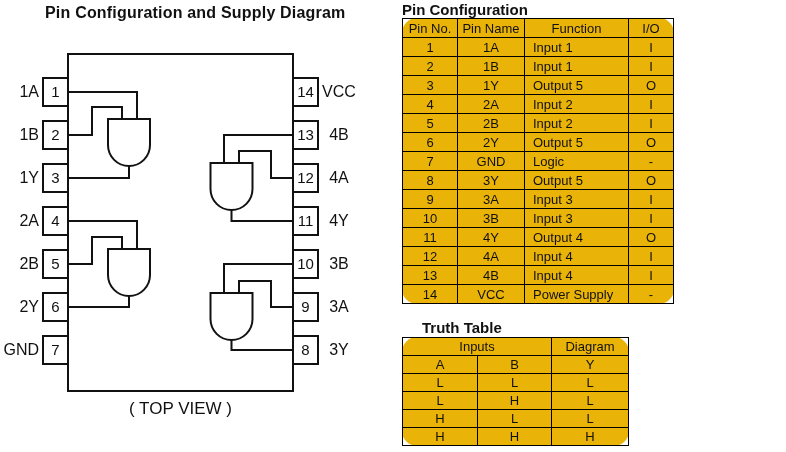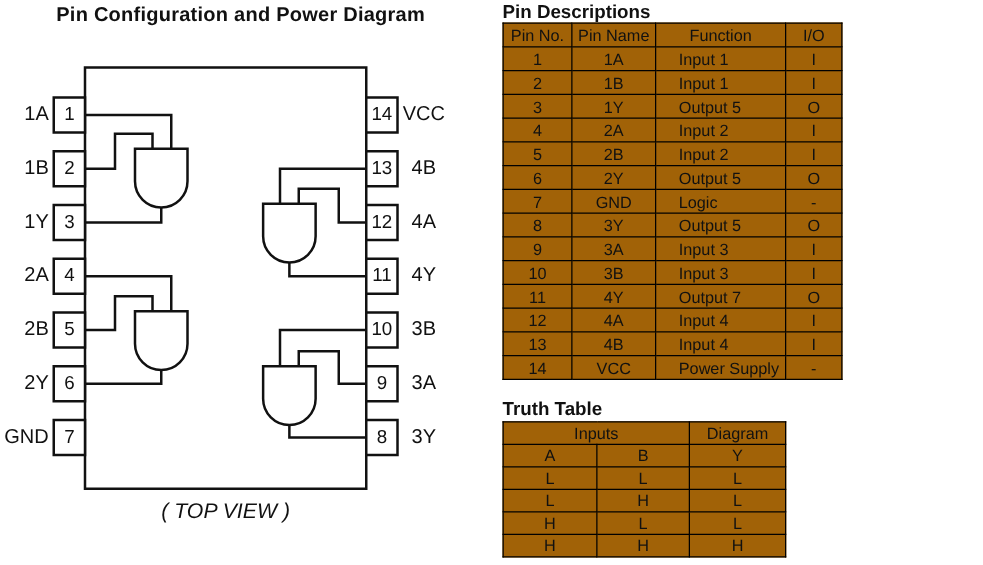--- a/index.html
+++ b/index.html
@@ -29,41 +29,41 @@
   .pin-label-left {
     position: absolute; left: 0; width: 39px; height: 20px; line-height: 20px;
     text-align: right; font-size: 16px;
   }
   .pin-label-right {
     position: absolute; left: 320px; width: 38px; height: 20px; line-height: 20px;
     text-align: center; font-size: 16px;
   }
   .top-view-caption {
     left: 68px; top: 399px; width: 225px;
-    text-align: center; font-size: 17px; font-style: italic;
+    text-align: center; font-size: 17px;
   }
   table.data-table {
     position: absolute; border-collapse: collapse; table-layout: fixed;
-    font-size: 13px; color: #111111; background: #a16207;
+    font-size: 13px; color: #111111; background: #eab308; border-radius: 15px;
   }
   table.data-table td, table.data-table th {
     border: 1px solid #000000;
     text-align: center; vertical-align: middle;
     font-weight: normal; padding: 0; overflow: hidden; white-space: nowrap;
   }
   #pin-table { left: 402px; top: 18px; width: 271px; }
   #pin-table tr { height: 19px; }
-  #pin-table td.fn { text-align: left; padding-left: 18px; }
+  #pin-table td.fn { text-align: left; padding-left: 8px; }
   #truth-table { left: 402px; top: 337px; width: 226px; }
   #truth-table tr { height: 18px; }
 </style>
 </head>
 <body>
 
-<div class="abs main-title">Pin Configuration and Power Diagram</div>
+<div class="abs main-title">Pin Configuration and Supply Diagram</div>
 
 <svg id="diagram-svg" class="abs" width="393" height="452" viewBox="0 0 393 452">
   <g stroke="#111111" stroke-width="2" fill="none">
 
     <rect x="68" y="54" width="225" height="337"></rect>
 
     <path d="M68 92 H137 V119"></path>
     <path d="M68 135 H92 V107 H122 V119"></path>
     <path d="M129 166 V178 H68"></path>
 
@@ -129,21 +129,21 @@
 <span class="pin-label-right" style="top:82px">VCC</span>
 <span class="pin-label-right" style="top:125px">4B</span>
 <span class="pin-label-right" style="top:168px">4A</span>
 <span class="pin-label-right" style="top:211px">4Y</span>
 <span class="pin-label-right" style="top:254px">3B</span>
 <span class="pin-label-right" style="top:297px">3A</span>
 <span class="pin-label-right" style="top:340px">3Y</span>
 
 <div class="abs top-view-caption">( TOP VIEW )</div>
 
-<div class="abs section-title" style="left:402px; top:1px">Pin Descriptions</div>
+<div class="abs section-title" style="left:402px; top:1px">Pin Configuration</div>
 
 <table id="pin-table" class="data-table">
   <colgroup>
       <col style="width:55px">
       <col style="width:67px">
       <col style="width:104px">
       <col style="width:45px">
     </colgroup>
   <tbody>
       <tr>
@@ -208,21 +208,21 @@
       </tr>
   <tr>
         <td>10</td>
         <td>3B</td>
         <td class="fn">Input 3</td>
         <td>I</td>
       </tr>
   <tr>
         <td>11</td>
         <td>4Y</td>
-        <td class="fn">Output 7</td>
+        <td class="fn">Output 4</td>
         <td>O</td>
       </tr>
   <tr>
         <td>12</td>
         <td>4A</td>
         <td class="fn">Input 4</td>
         <td>I</td>
       </tr>
   <tr>
         <td>13</td>
@@ -232,21 +232,21 @@
       </tr>
   <tr>
         <td>14</td>
         <td>VCC</td>
         <td class="fn">Power Supply</td>
         <td>-</td>
       </tr>
 </tbody>
   </table>
 
-<div class="abs section-title" style="left:402px; top:319px">Truth Table</div>
+<div class="abs section-title" style="left:422px; top:319px">Truth Table</div>
 
 <table id="truth-table" class="data-table">
   <colgroup>
       <col style="width:75px">
       <col style="width:74px">
       <col style="width:77px">
     </colgroup>
   <tbody>
       <tr>
     <th colspan="2">Inputs</th>

